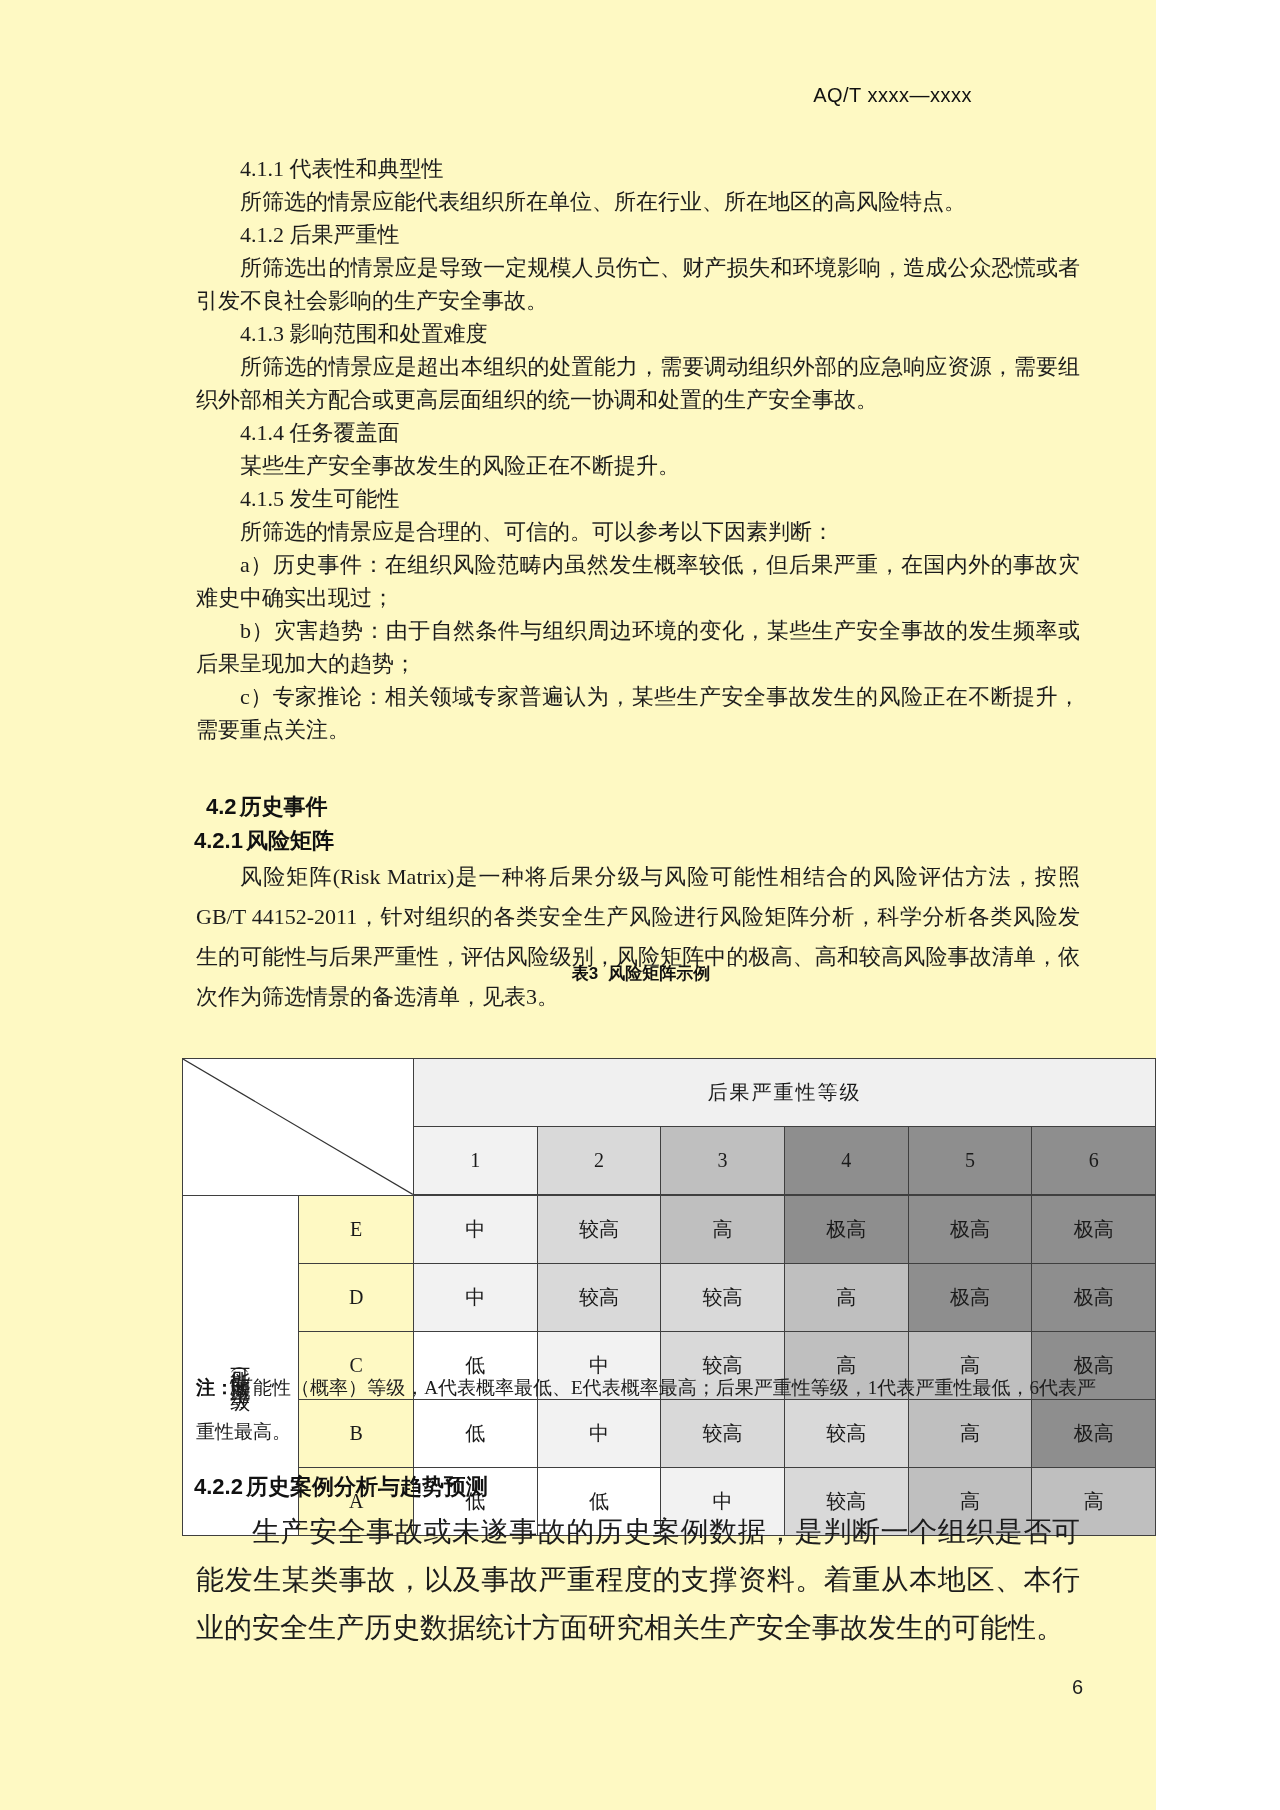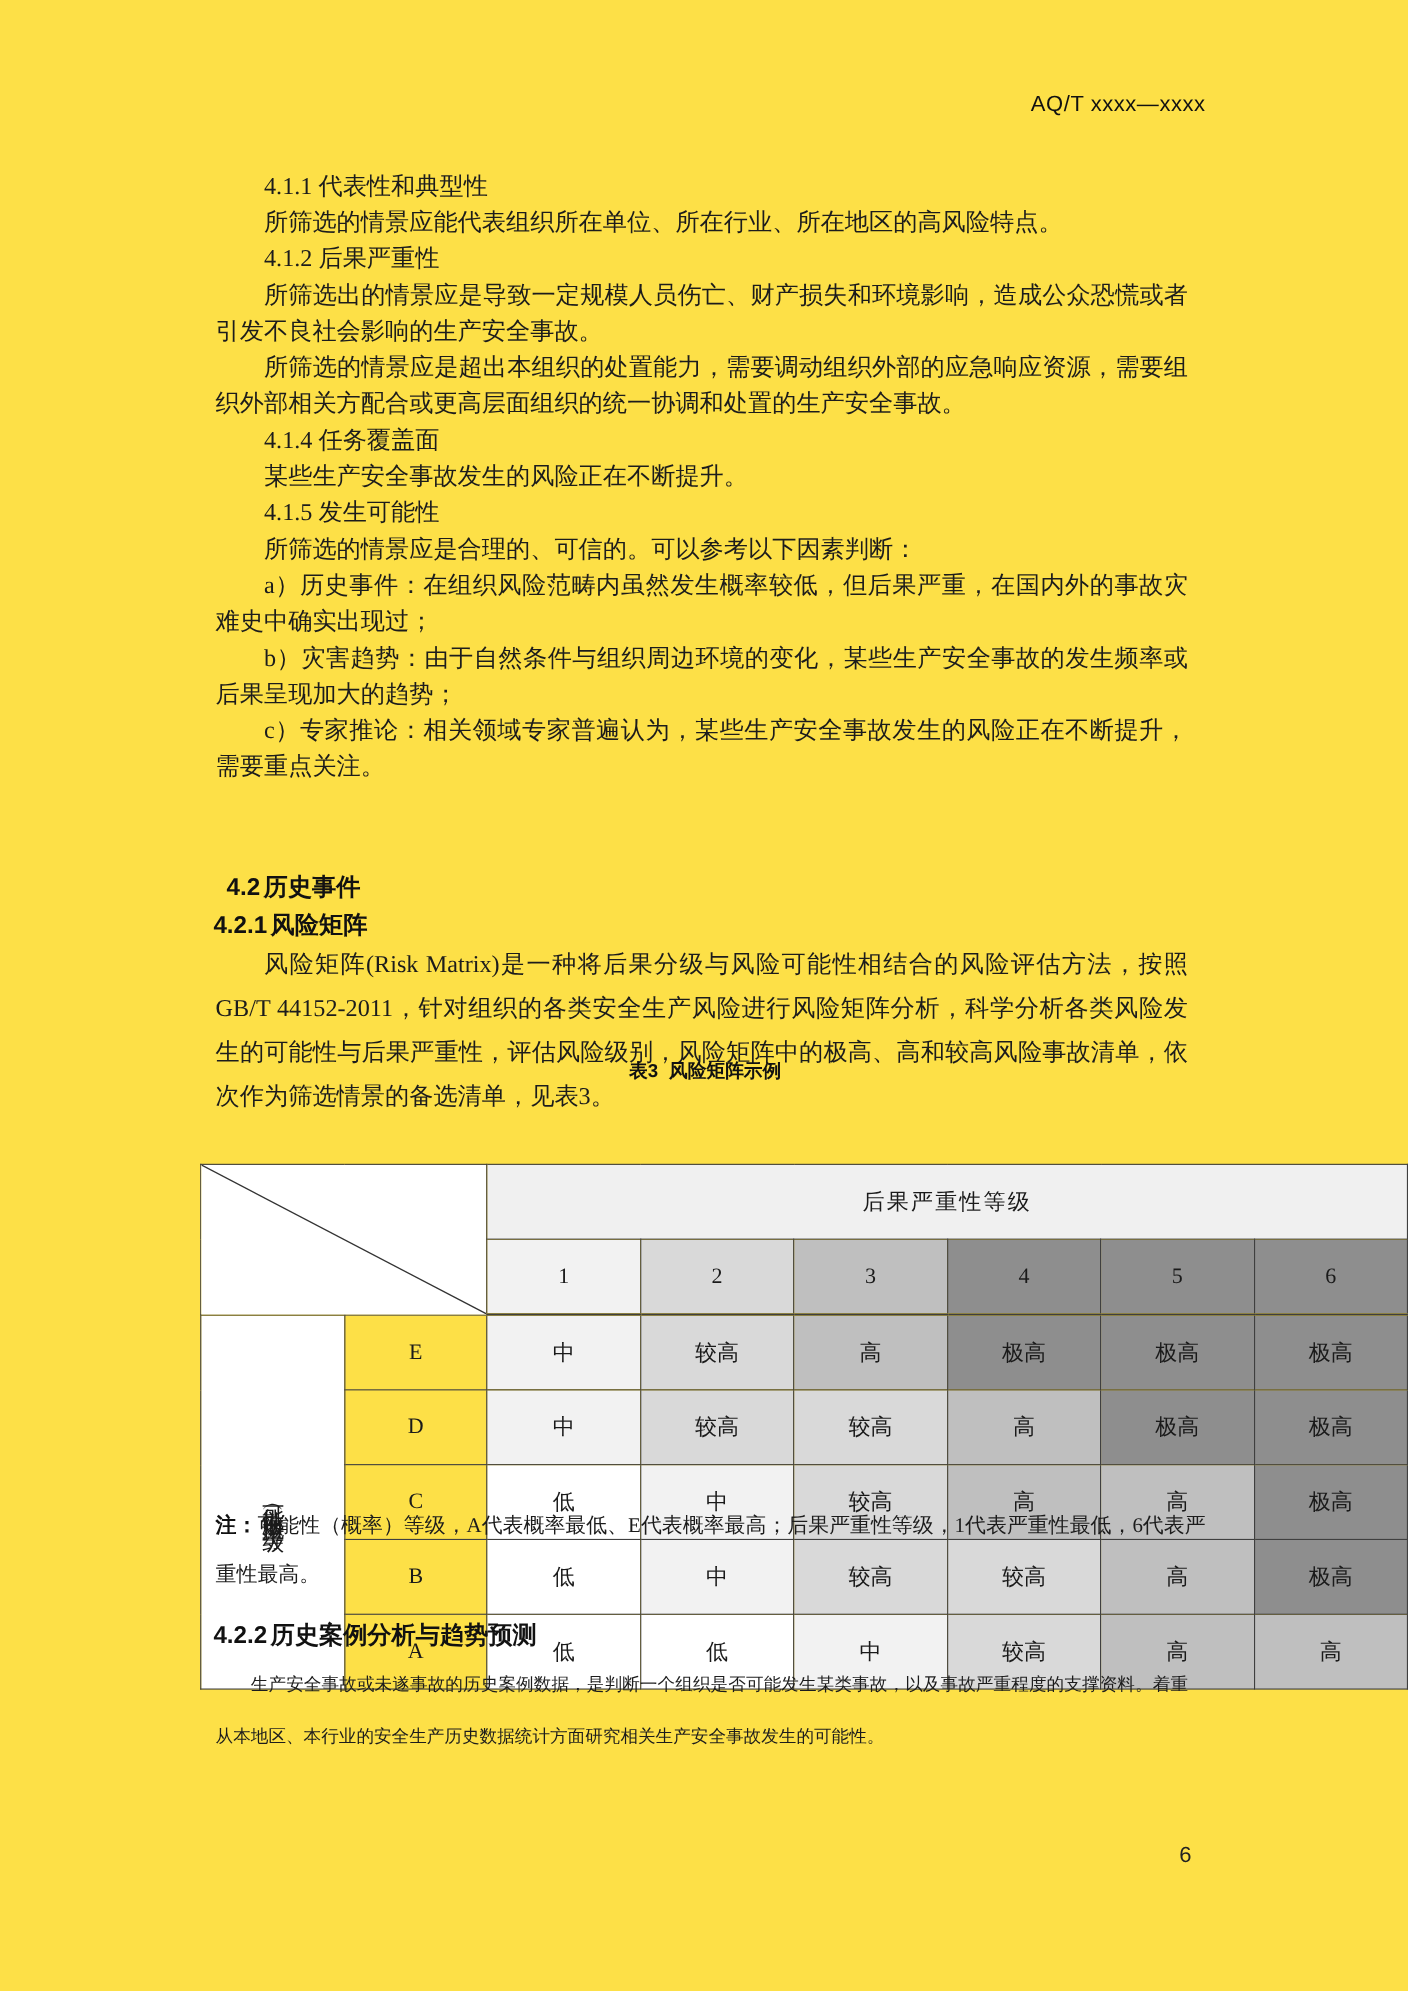--- a/index.html
+++ b/index.html
@@ -1,19 +1,19 @@
 <!DOCTYPE html>
 <html><head>
 <meta charset="utf-8">
 <style>
   html,body{margin:0;padding:0;background:#ffffff;}
   .page{
     position:relative;
-    width:1280px;height:1810px;
-    background:#fde047;
+    width:1156px;height:1810px;
+    background:#fef9c3;
     font-family:"Liberation Serif","DejaVu Serif",serif;
     color:#1c1c1c;
     overflow:hidden;
   }
   .doc-code{
     position:absolute;top:84px;right:184px;
     font-family:"Liberation Sans","DejaVu Sans",sans-serif;
     font-size:20px;letter-spacing:0.5px;color:#111;
   }
   .sec41{
@@ -29,21 +29,21 @@
   .h42{top:792px;left:206px;}
   .h421{top:826px;left:194px;}
   .h422{top:1472px;left:194px;}
   .h-num{display:inline-block;margin-right:3px;}
   .p421{
     position:absolute;top:857px;left:196px;width:884px;
     font-size:22px;line-height:40px;text-align:justify;text-indent:2em;margin:0;
   }
   .p422{
     position:absolute;top:1508px;left:196px;width:884px;
-    font-size:16px;line-height:48px;text-align:justify;text-indent:2em;margin:0;
+    font-size:28px;line-height:48px;text-align:justify;text-indent:2em;margin:0;
   }
   .tbl-caption{
     position:absolute;top:962px;left:182px;width:918px;
     text-align:center;
     font-family:"Liberation Sans","DejaVu Sans",sans-serif;
     font-weight:bold;font-size:17px;color:#111;
   }
   .caption-prefix{margin-right:10px;}
   table.matrix{
     position:absolute;top:1058px;left:182px;
@@ -88,20 +88,21 @@
 
 <div class="page">
 
   <div class="doc-code">AQ/T xxxx—xxxx</div>
 
   <div class="sec41">
     <p>4.1.1 代表性和典型性</p>
     <p>所筛选的情景应能代表组织所在单位、所在行业、所在地区的高风险特点。</p>
     <p>4.1.2 后果严重性</p>
     <p>所筛选出的情景应是导致一定规模人员伤亡、财产损失和环境影响，造成公众恐慌或者引发不良社会影响的生产安全事故。</p>
+    <p>4.1.3 影响范围和处置难度</p>
     <p>所筛选的情景应是超出本组织的处置能力，需要调动组织外部的应急响应资源，需要组织外部相关方配合或更高层面组织的统一协调和处置的生产安全事故。</p>
     <p>4.1.4 任务覆盖面</p>
     <p>某些生产安全事故发生的风险正在不断提升。</p>
     <p>4.1.5 发生可能性</p>
     <p>所筛选的情景应是合理的、可信的。可以参考以下因素判断：</p>
     <p>a）历史事件：在组织风险范畴内虽然发生概率较低，但后果严重，在国内外的事故灾难史中确实出现过；</p>
     <p>b）灾害趋势：由于自然条件与组织周边环境的变化，某些生产安全事故的发生频率或后果呈现加大的趋势；</p>
     <p>c）专家推论：相关领域专家普遍认为，某些生产安全事故发生的风险正在不断提升，需要重点关注。</p>
   </div>
 

